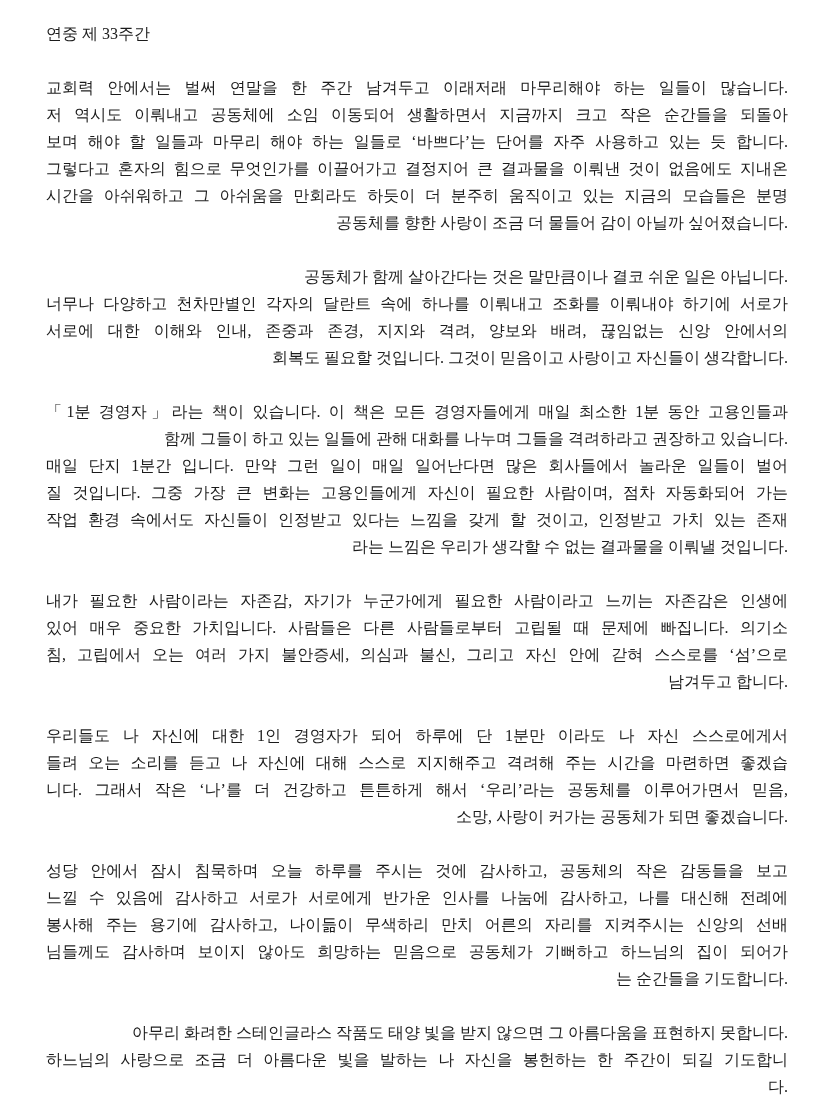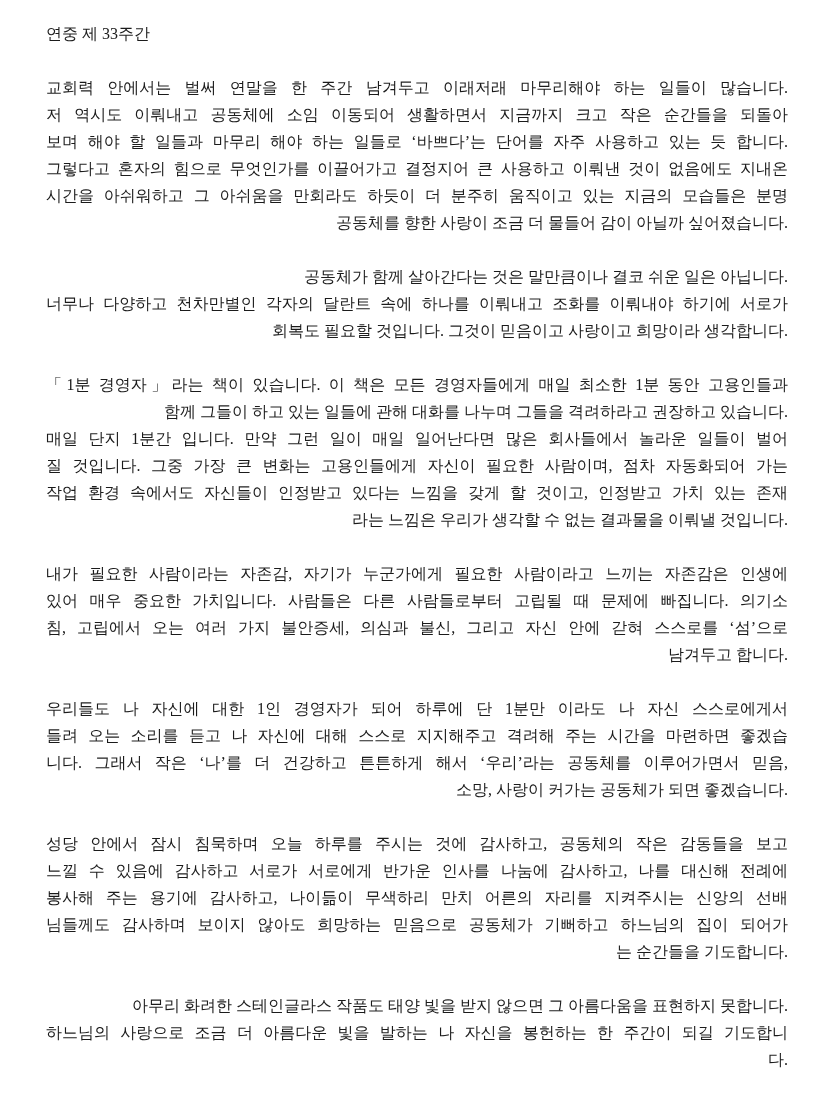--- a/index.html
+++ b/index.html
@@ -46,28 +46,29 @@
 </head>
 <body>
 
 <div class="doc">
   <div class="doc-title">연중 제 33주간</div>
   <div>
       <div class="para">
         <div class="line fill">교회력 안에서는 벌써 연말을 한 주간 남겨두고 이래저래 마무리해야 하는 일들이 많습니다.</div>
         <div class="line fill">저 역시도 이뤄내고 공동체에 소임 이동되어 생활하면서 지금까지 크고 작은 순간들을 되돌아</div>
         <div class="line fill">보며 해야 할 일들과 마무리 해야 하는 일들로 ‘바쁘다’는 단어를 자주 사용하고 있는 듯 합니다.</div>
-        <div class="line fill">그렇다고 혼자의 힘으로 무엇인가를 이끌어가고 결정지어 큰 사용하고 이뤄낸 것이 없음에도 지내온</div>
+        <div class="line fill">그렇다고 혼자의 힘으로 무엇인가를 이끌어가고 결정지어 큰 결과물을 이뤄낸 것이 없음에도 지내온</div>
         <div class="line fill">시간을 아쉬워하고 그 아쉬움을 만회라도 하듯이 더 분주히 움직이고 있는 지금의 모습들은 분명</div>
         <div class="line">공동체를 향한 사랑이 조금 더 물들어 감이 아닐까 싶어졌습니다.</div>
       </div>
       <div class="para">
         <div class="line">공동체가 함께 살아간다는 것은 말만큼이나 결코 쉬운 일은 아닙니다.</div>
         <div class="line fill">너무나 다양하고 천차만별인 각자의 달란트 속에 하나를 이뤄내고 조화를 이뤄내야 하기에 서로가</div>
-        <div class="line">회복도 필요할 것입니다. 그것이 믿음이고 사랑이고 희망이라 생각합니다.</div>
+        <div class="line fill">서로에 대한 이해와 인내, 존중과 존경, 지지와 격려, 양보와 배려, 끊임없는 신앙 안에서의</div>
+        <div class="line">회복도 필요할 것입니다. 그것이 믿음이고 사랑이고 자신들이 생각합니다.</div>
       </div>
       <div class="para">
         <div class="line fill">「1분 경영자」라는 책이 있습니다. 이 책은 모든 경영자들에게 매일 최소한 1분 동안 고용인들과</div>
         <div class="line">함께 그들이 하고 있는 일들에 관해 대화를 나누며 그들을 격려하라고 권장하고 있습니다.</div>
         <div class="line fill">매일 단지 1분간 입니다. 만약 그런 일이 매일 일어난다면 많은 회사들에서 놀라운 일들이 벌어</div>
         <div class="line fill">질 것입니다. 그중 가장 큰 변화는 고용인들에게 자신이 필요한 사람이며, 점차 자동화되어 가는</div>
         <div class="line fill">작업 환경 속에서도 자신들이 인정받고 있다는 느낌을 갖게 할 것이고, 인정받고 가치 있는 존재</div>
         <div class="line">라는 느낌은 우리가 생각할 수 없는 결과물을 이뤄낼 것입니다.</div>
       </div>
       <div class="para">

